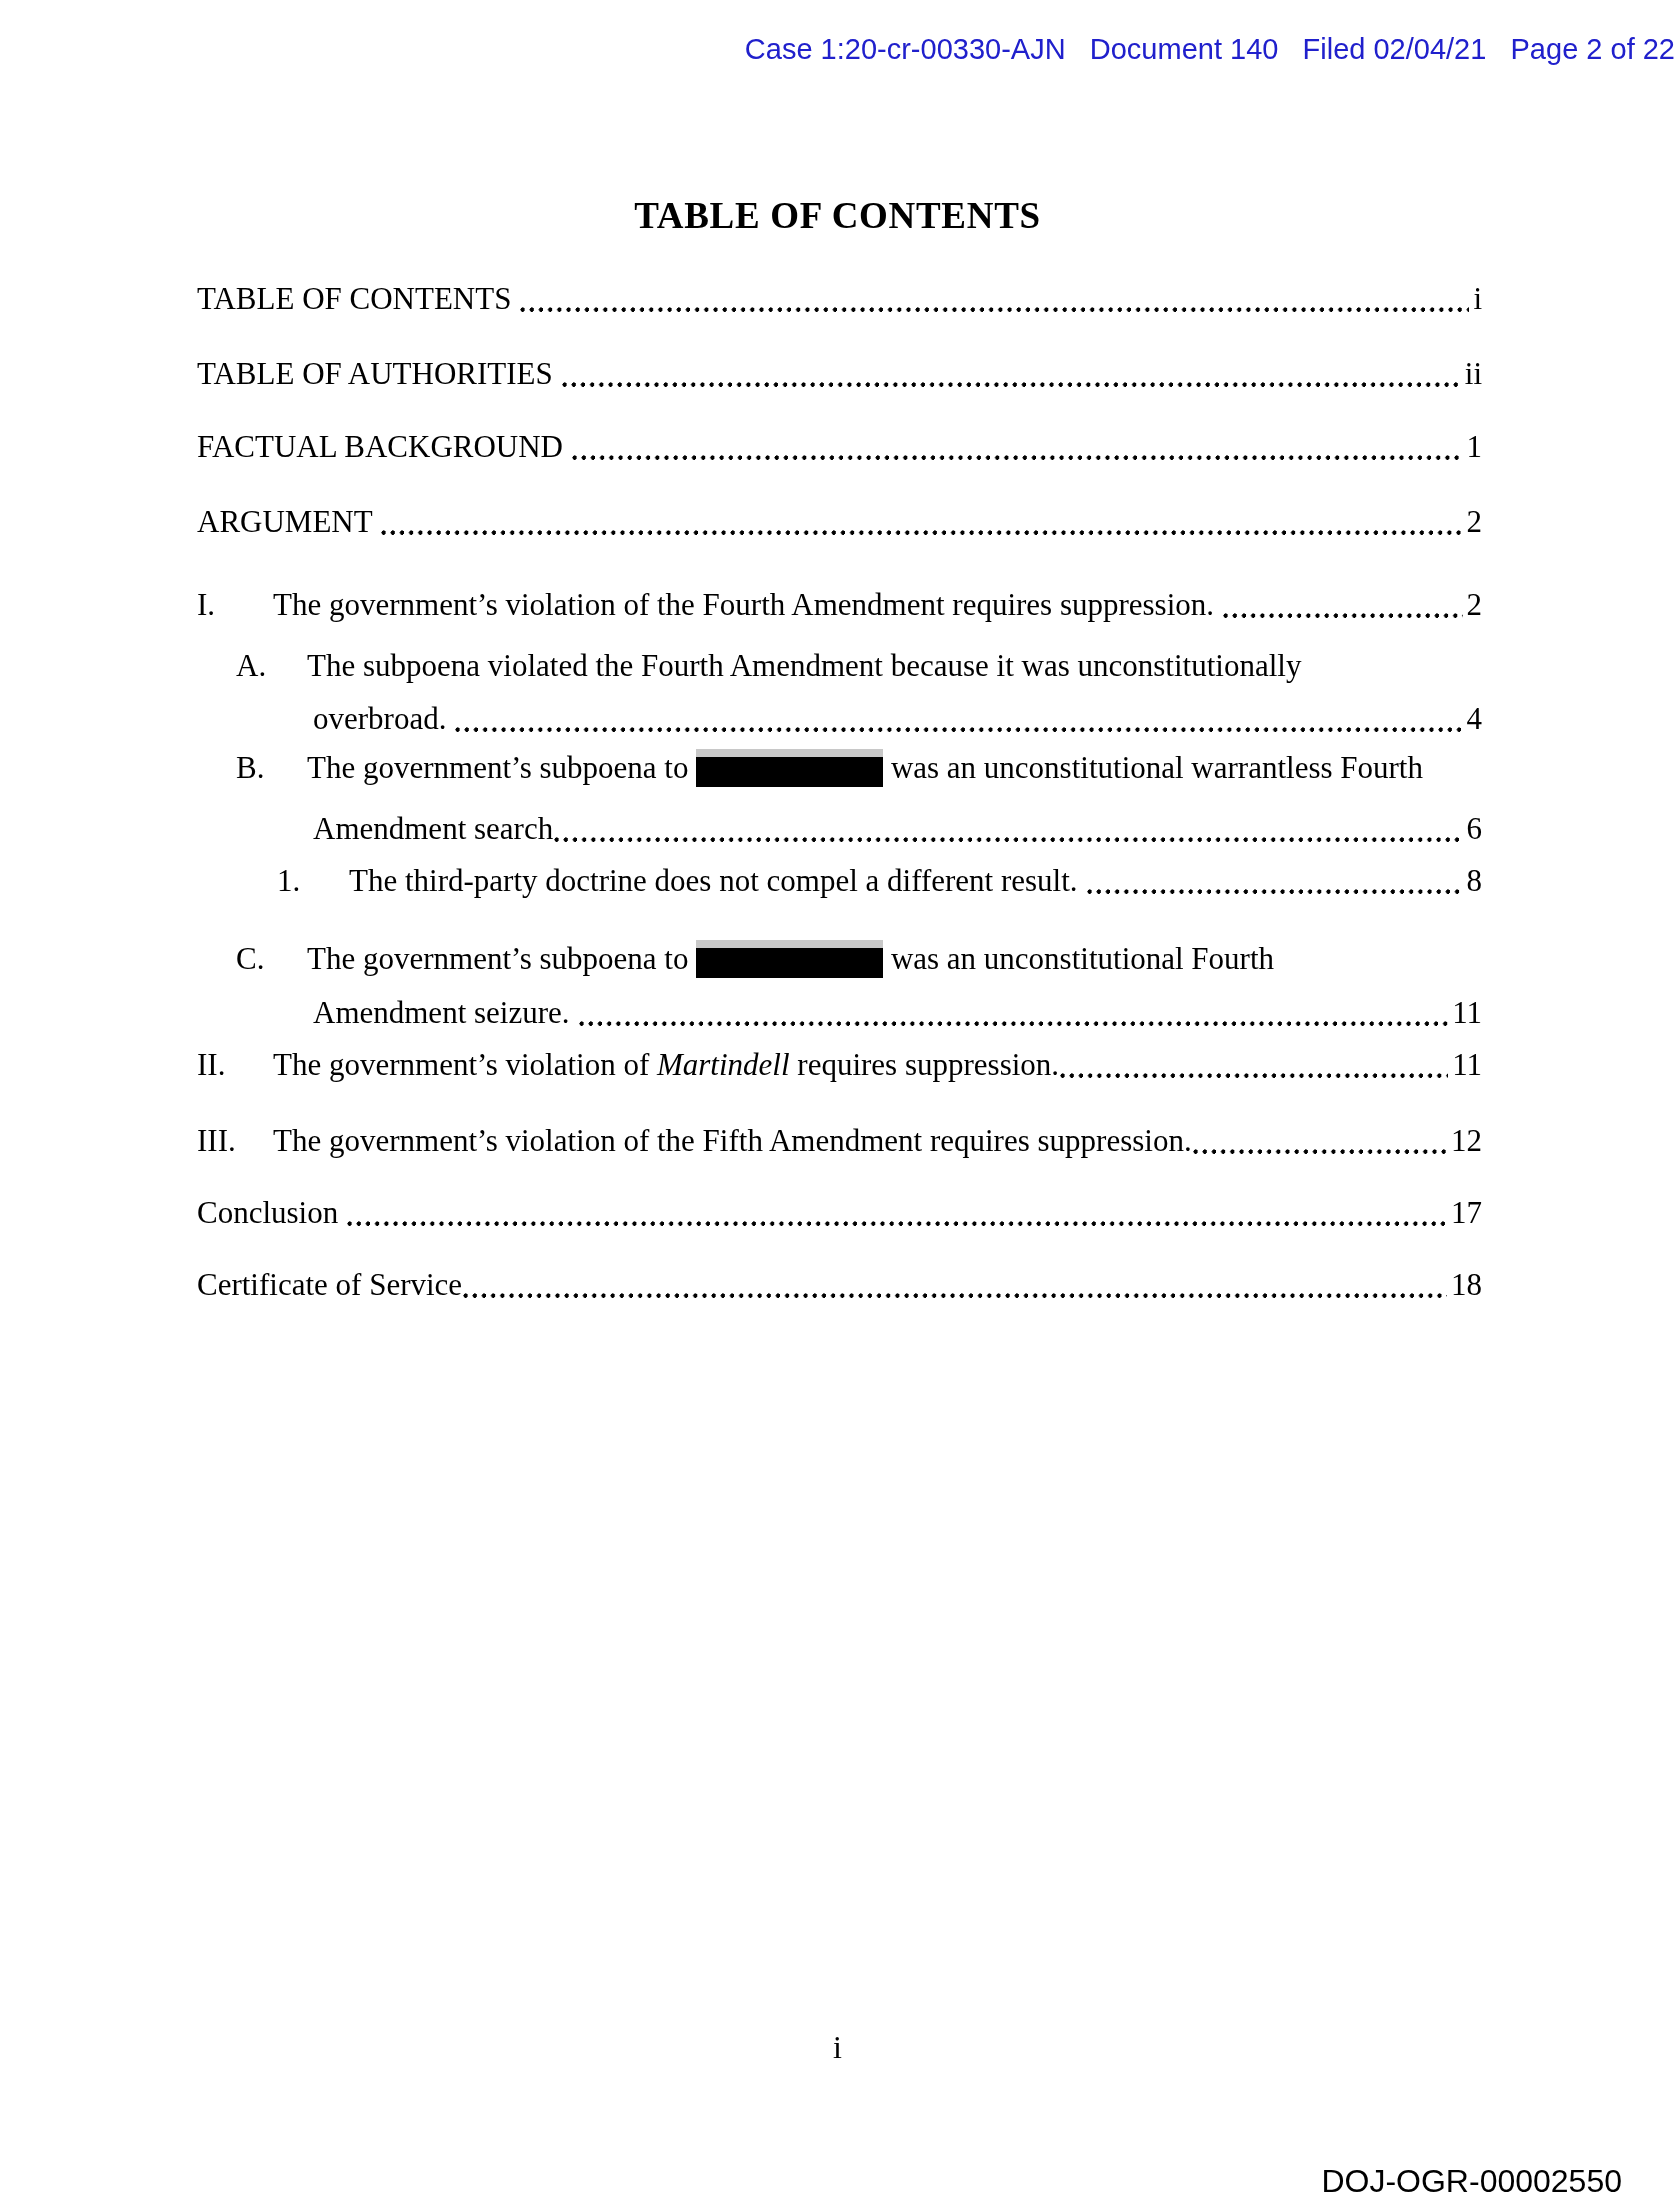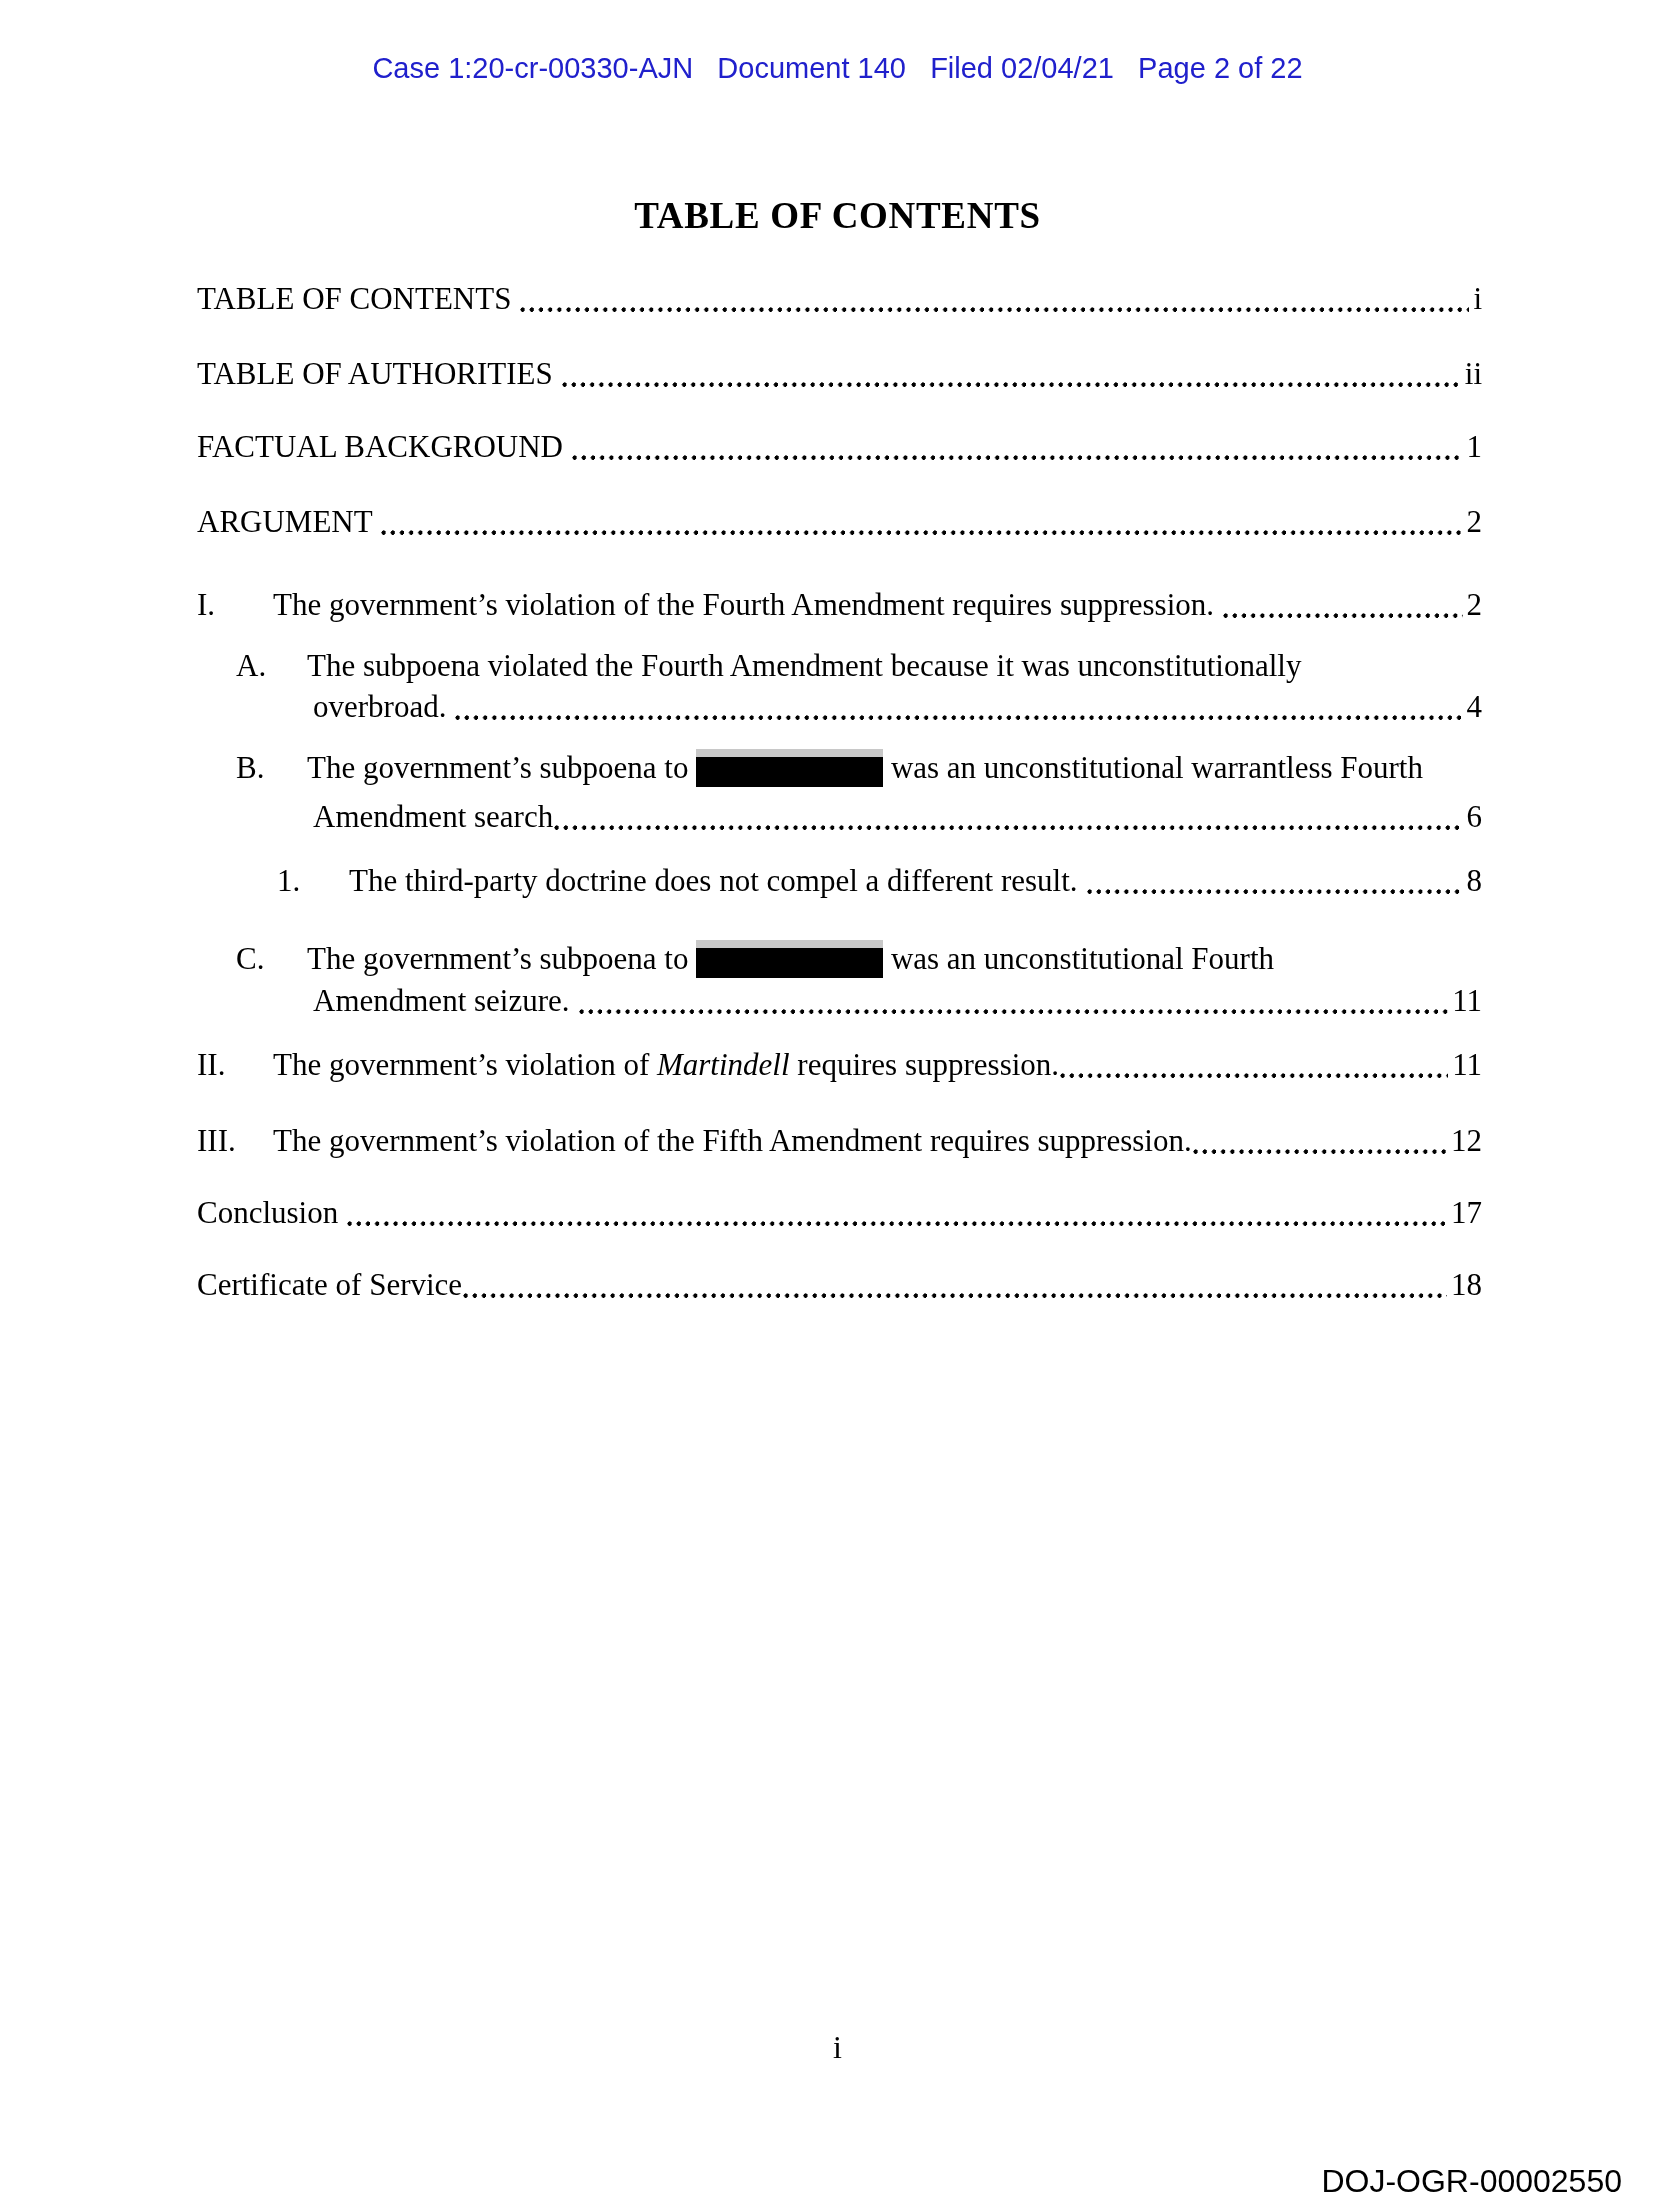--- a/index.html
+++ b/index.html
@@ -16,27 +16,26 @@
     color: #000000;
     overflow: hidden;
   }
 
   
   .case-header {
     position: absolute;
     top: 32px;
     left: 0;
     width: 100%;
-    text-align: center;
+    text-align: right;
     font-family: "Liberation Sans", sans-serif;
     font-size: 29px;
     line-height: 34px;
     color: #2020CC;
     white-space: pre;
-    margin-top: 19px;
   }
 
   
   .doc-title {
     position: absolute;
     top: 194px;
     left: 0;
     width: 100%;
     text-align: center;
     font-size: 37px;
@@ -60,21 +59,21 @@
   .row .num {
     display: inline-block;
     flex: 0 0 auto;
     white-space: pre;
   }
   .num-l1 { width: 76px; }   
   .num-lA { width: 71px; }   
   .num-l2 { width: 72px; }   
 
   .row-lA  { left: 236px; }   
-  .row-lA2 { left: 313px; }   
+  .row-lA2 { left: 313px; margin-top: 12px; }   
   .row-l2  { left: 277px; }   
 
   .leader {
     flex: 1 1 auto;
     align-self: flex-end;
     height: 6px;
     margin: 0 1.3px 4.6px 1.3px;
     background-image: radial-gradient(circle at 2.6px 2.6px, #000 2px, rgba(0,0,0,0) 2.4px);
     background-size: 9.2px 6px;
     background-repeat: repeat-x;

